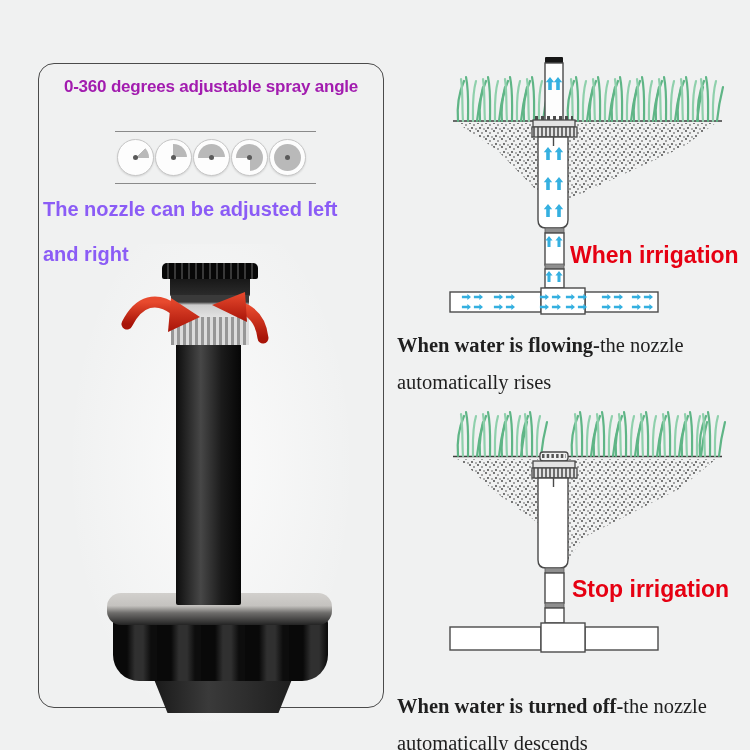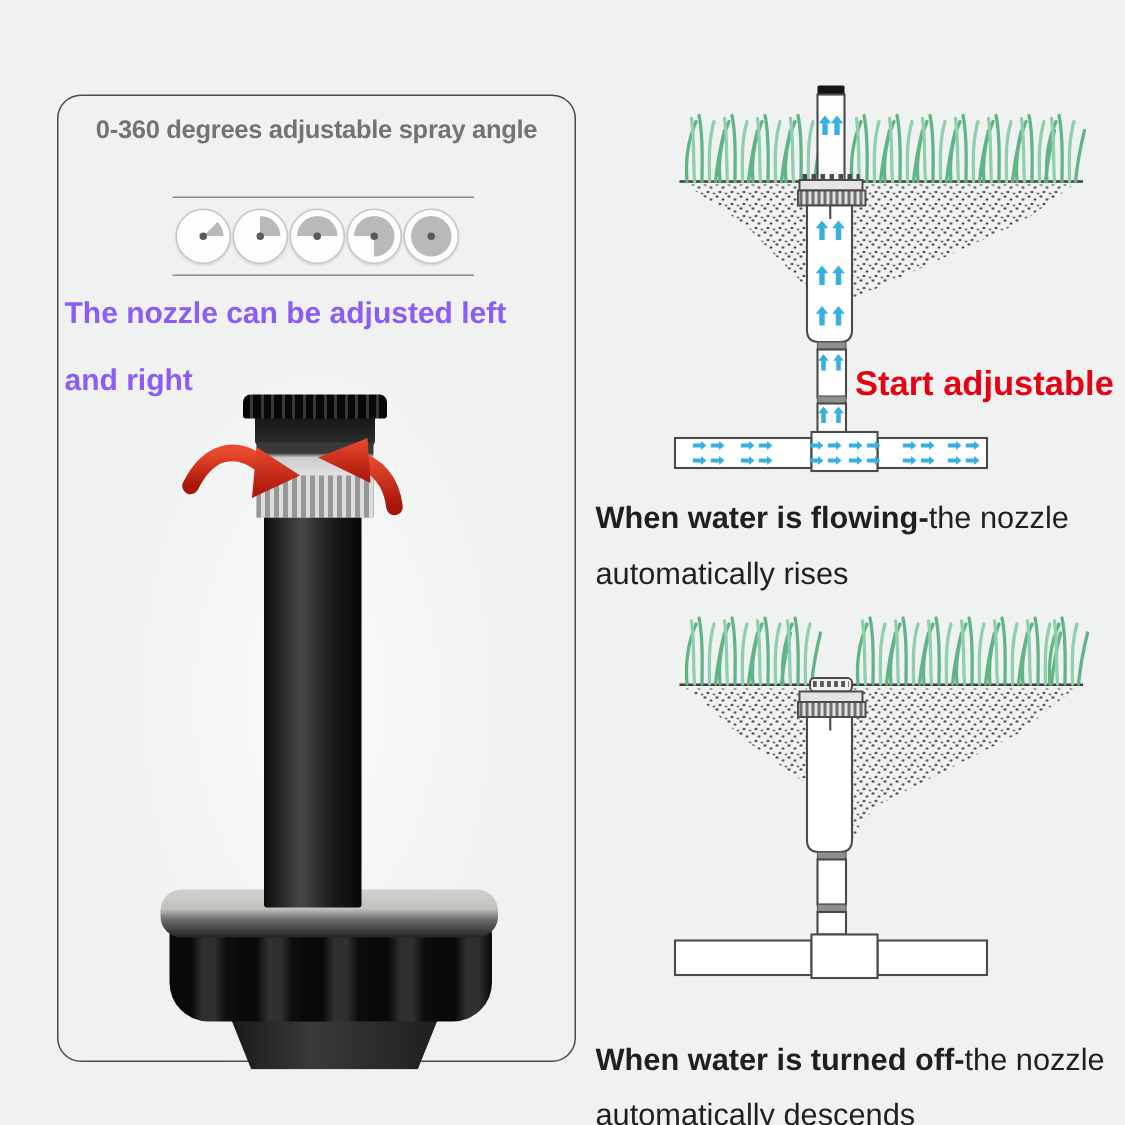--- a/index.html
+++ b/index.html
@@ -3,21 +3,21 @@
 <meta charset="utf-8">
 <style>
   html,body{margin:0;padding:0;background:#f0f1f1;}
   .canvas{position:relative;width:750px;height:750px;background:#f0f1f1;
           font-family:"Liberation Sans",sans-serif;overflow:hidden;}
 
   
   .left-panel{position:absolute;left:38px;top:63px;width:344px;height:643px;
               border:1.5px solid #4b4b4b;border-radius:16px;}
   .panel-title{position:absolute;top:13px;left:0;width:100%;margin:0;text-align:center;
-               font-size:17px;font-weight:bold;color:#737373;letter-spacing:-0.2px;}
+               font-size:17px;font-weight:bold;color:#a21caf;letter-spacing:-0.2px;}
   .divider{position:absolute;left:76px;width:201px;height:1px;background:#8a8a8a;}
   .d1{top:67px}.d2{top:119px}
   .angle-row{position:absolute;top:75px;left:0;width:100%;display:flex;
              justify-content:center;gap:1px;}
   .angle-circle{width:37px;height:37px;border-radius:50%;background:#fdfdfd;
                 border:1px solid #c6c6c6;box-shadow:0 1px 2px rgba(0,0,0,.12);
                 position:relative;box-sizing:border-box;}
   .pie{position:absolute;left:4px;top:4px;width:27px;height:27px;border-radius:50%;}
   .dot{position:absolute;left:50%;top:50%;width:5px;height:5px;margin:-2.5px 0 0 -2.5px;
        border-radius:50%;background:#5a5a5a;}
@@ -49,21 +49,21 @@
           background:repeating-linear-gradient(90deg,#979797 0 3px,#dcdcdc 3px 6px);}
   .rot-arrows{position:absolute;left:60px;top:222px;}
 
   
   .diag{position:absolute;}
   .diag-top{left:445px;top:50px;}
   .diag-bottom{left:445px;top:408px;}
   .red-label{position:absolute;font-size:23px;font-weight:bold;color:#e60012;white-space:nowrap;}
   .label-start{left:570px;top:242px;}
   .label-stop{left:572px;top:576px;}
-  .desc{position:absolute;width:350px;margin:0;font-size:20.5px;line-height:37px;color:#1f1f1f;}
+  .desc{position:absolute;width:350px;margin:0;font-size:20.5px;line-height:37px;color:#1f1f1f;font-family:Liberation Serif, serif;}
   .desc b{font-weight:bold;}
   .desc1{left:397px;top:327px;}
   .desc2{left:397px;top:661px;margin-top:27px;}
 </style>
 </head>
 <body>
 
 <div class="canvas">
 
   <section class="left-panel">
@@ -219,21 +219,21 @@
         <use href="#au1" transform="translate(178,247) rotate(90) scale(0.7)"></use>
       <use href="#au1" transform="translate(166,257) rotate(90) scale(0.7)"></use>
         <use href="#au1" transform="translate(178,257) rotate(90) scale(0.7)"></use>
       <use href="#au1" transform="translate(196,247) rotate(90) scale(0.7)"></use>
         <use href="#au1" transform="translate(208,247) rotate(90) scale(0.7)"></use>
       <use href="#au1" transform="translate(196,257) rotate(90) scale(0.7)"></use>
         <use href="#au1" transform="translate(208,257) rotate(90) scale(0.7)"></use>
     </g>
   </svg>
 
-  <div class="red-label label-start">Start adjustable</div>
+  <div class="red-label label-start">When irrigation</div>
   <p class="desc desc1"><b>When water is flowing-</b><span>the nozzle automatically rises</span></p>
 
   <svg class="diag diag-bottom" width="305" height="250" viewBox="0 0 305 250">
     <defs>
       <g id="gc2">
         <path d="M1,46 C0,34 1,20 7,6 M11,46 C11,32 12,16 9,2 M20,46 C21,36 23,24 26,12" fill="none" stroke="#5fb586" stroke-width="2.2" stroke-linecap="round"></path>
         <path d="M6,46 C5,32 6,18 4,4 M16,46 C16,34 15,20 19,6" fill="none" stroke="#8fd0ac" stroke-width="2.2" stroke-linecap="round"></path>
       </g>
       <pattern id="d2" width="8" height="8" patternUnits="userSpaceOnUse">
         <circle cx="1" cy="1" r="0.9" fill="#3c3c3c"></circle>
@@ -279,15 +279,16 @@
       <rect x="100" y="200" width="19" height="15" fill="#ffffff" stroke="#4a4a4a" stroke-width="1.4"></rect>
     </g>
 
     <g>
       <rect x="5" y="219" width="91" height="23" fill="#ffffff" stroke="#4a4a4a" stroke-width="1.4"></rect>
       <rect x="140" y="219" width="73" height="23" fill="#ffffff" stroke="#4a4a4a" stroke-width="1.4"></rect>
       <rect x="96" y="215" width="44" height="29" fill="#ffffff" stroke="#4a4a4a" stroke-width="1.4"></rect>
     </g>
   </svg>
 
+  <div class="red-label label-stop">Stop irrigation</div>
   <p class="desc desc2"><b>When water is turned off-</b><span>the nozzle automatically descends</span></p>
 
 </div>
 
 </body></html>

